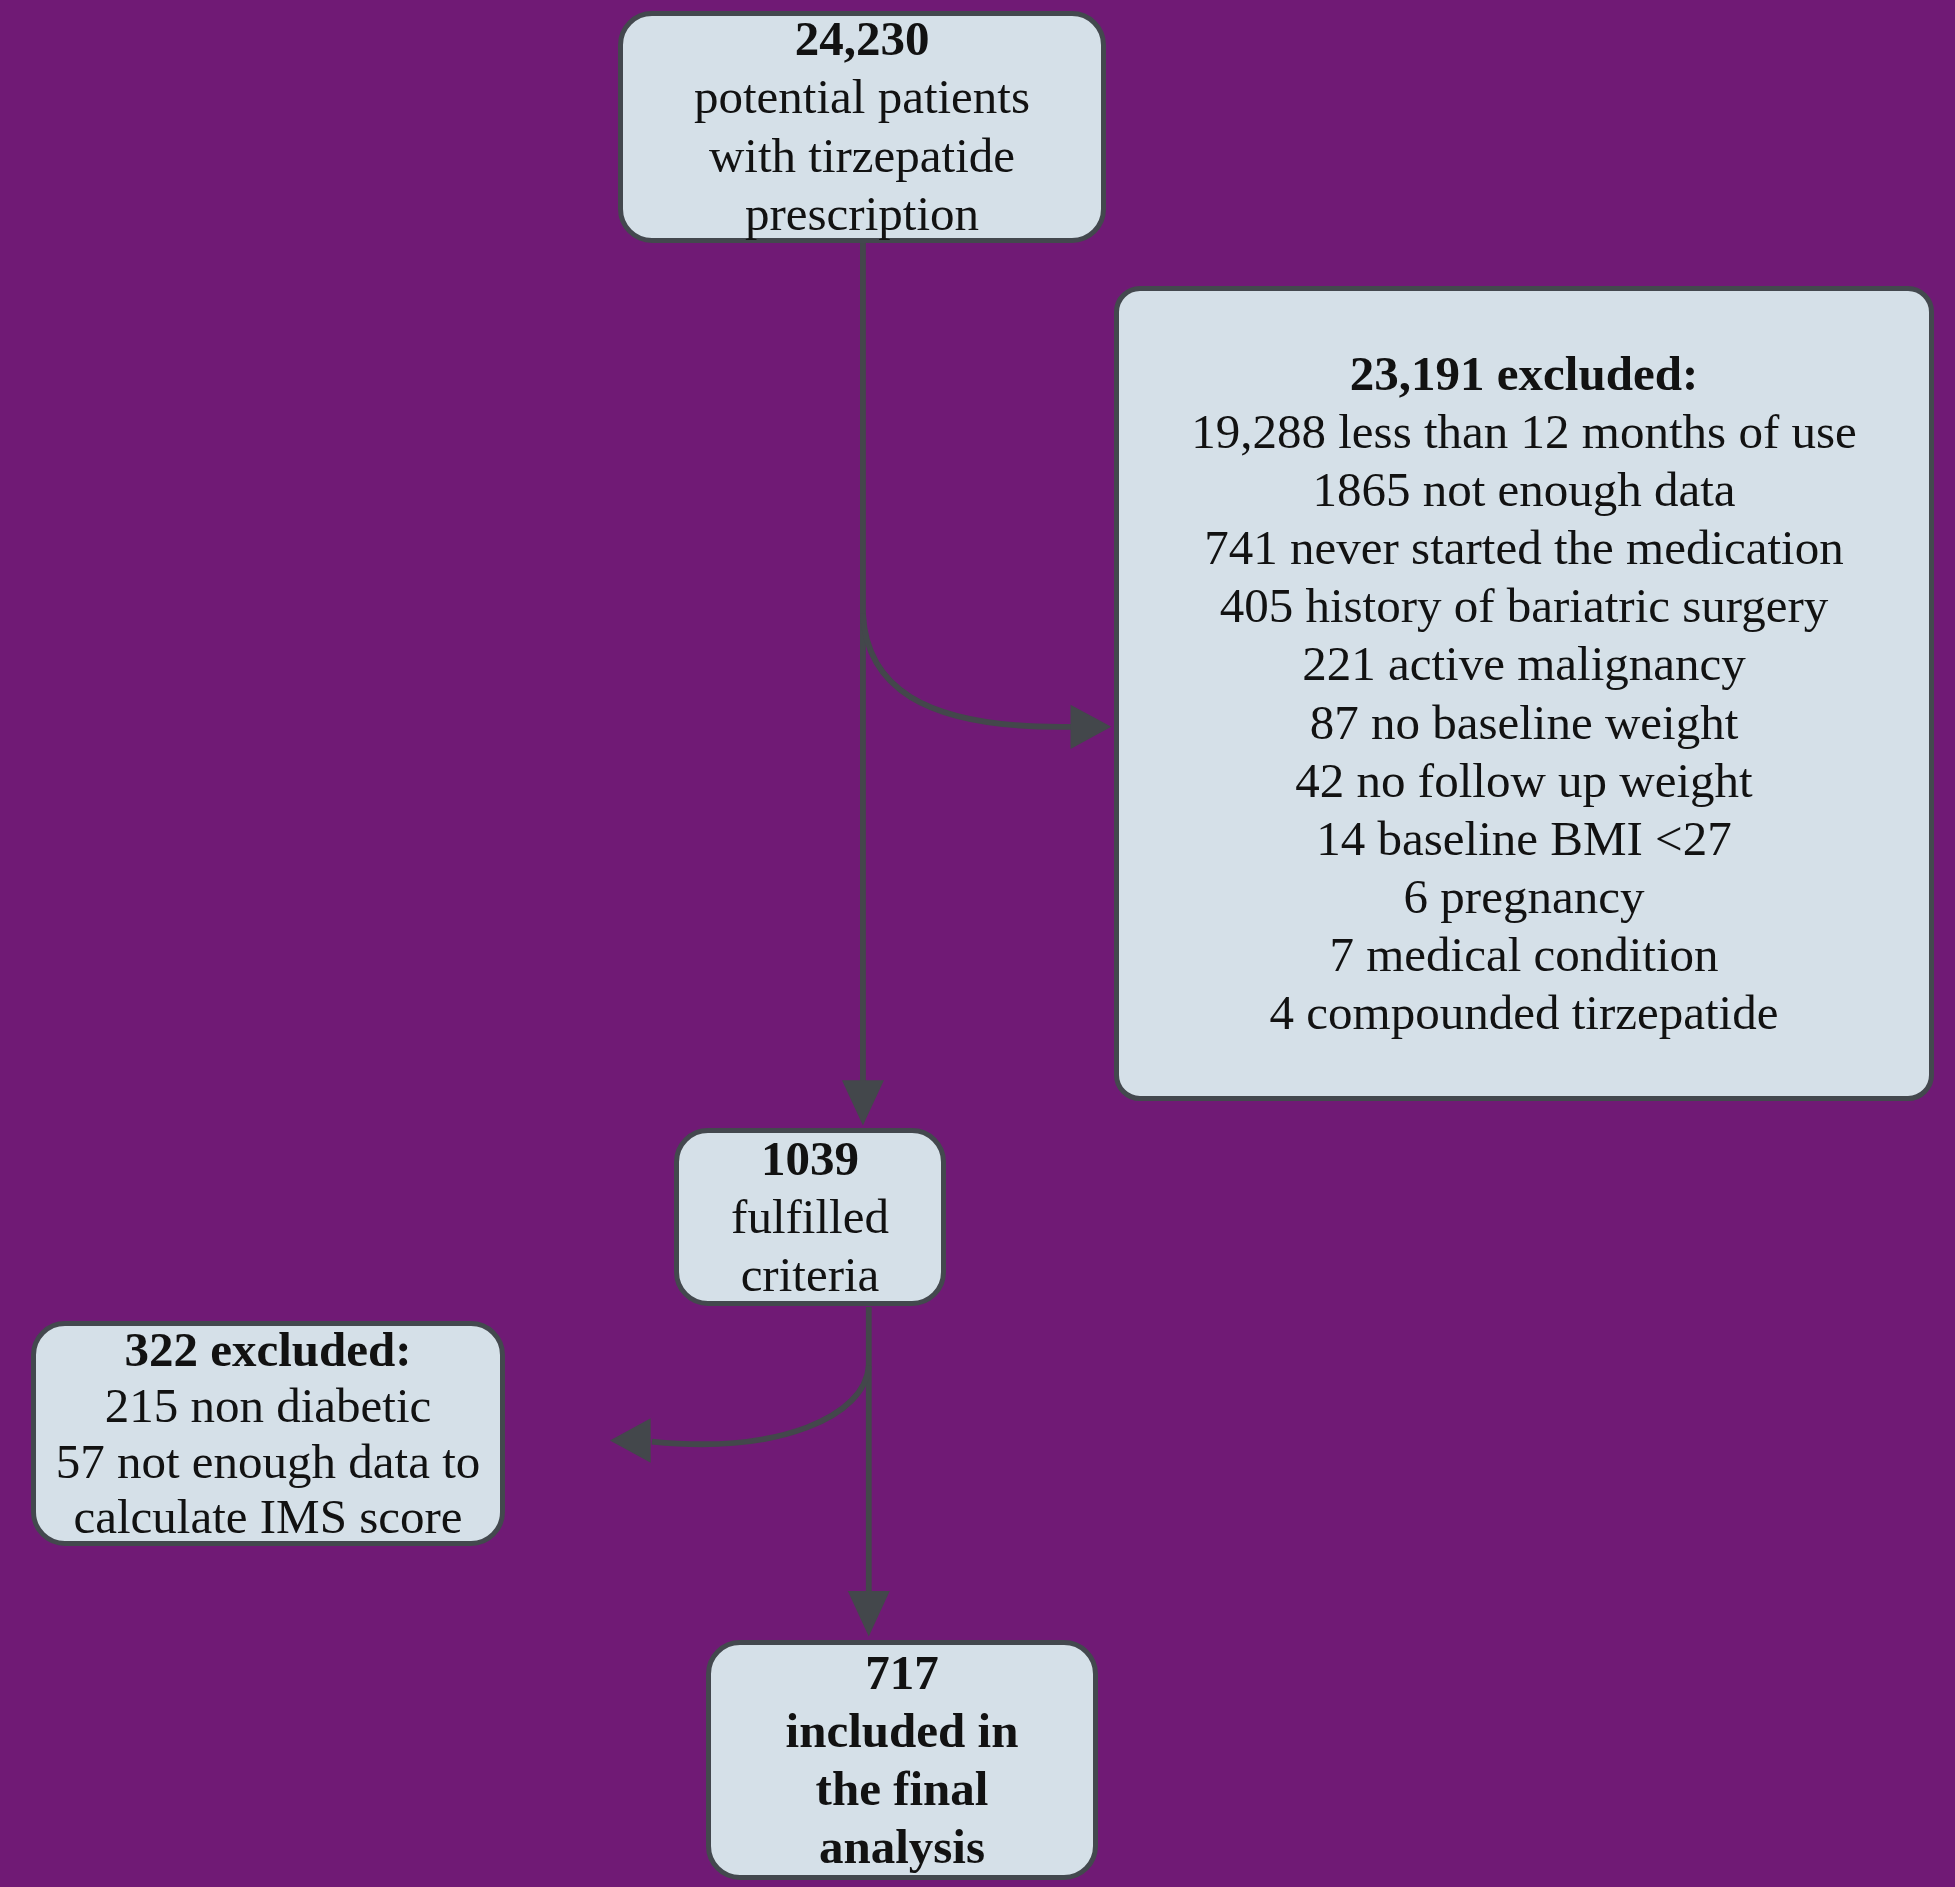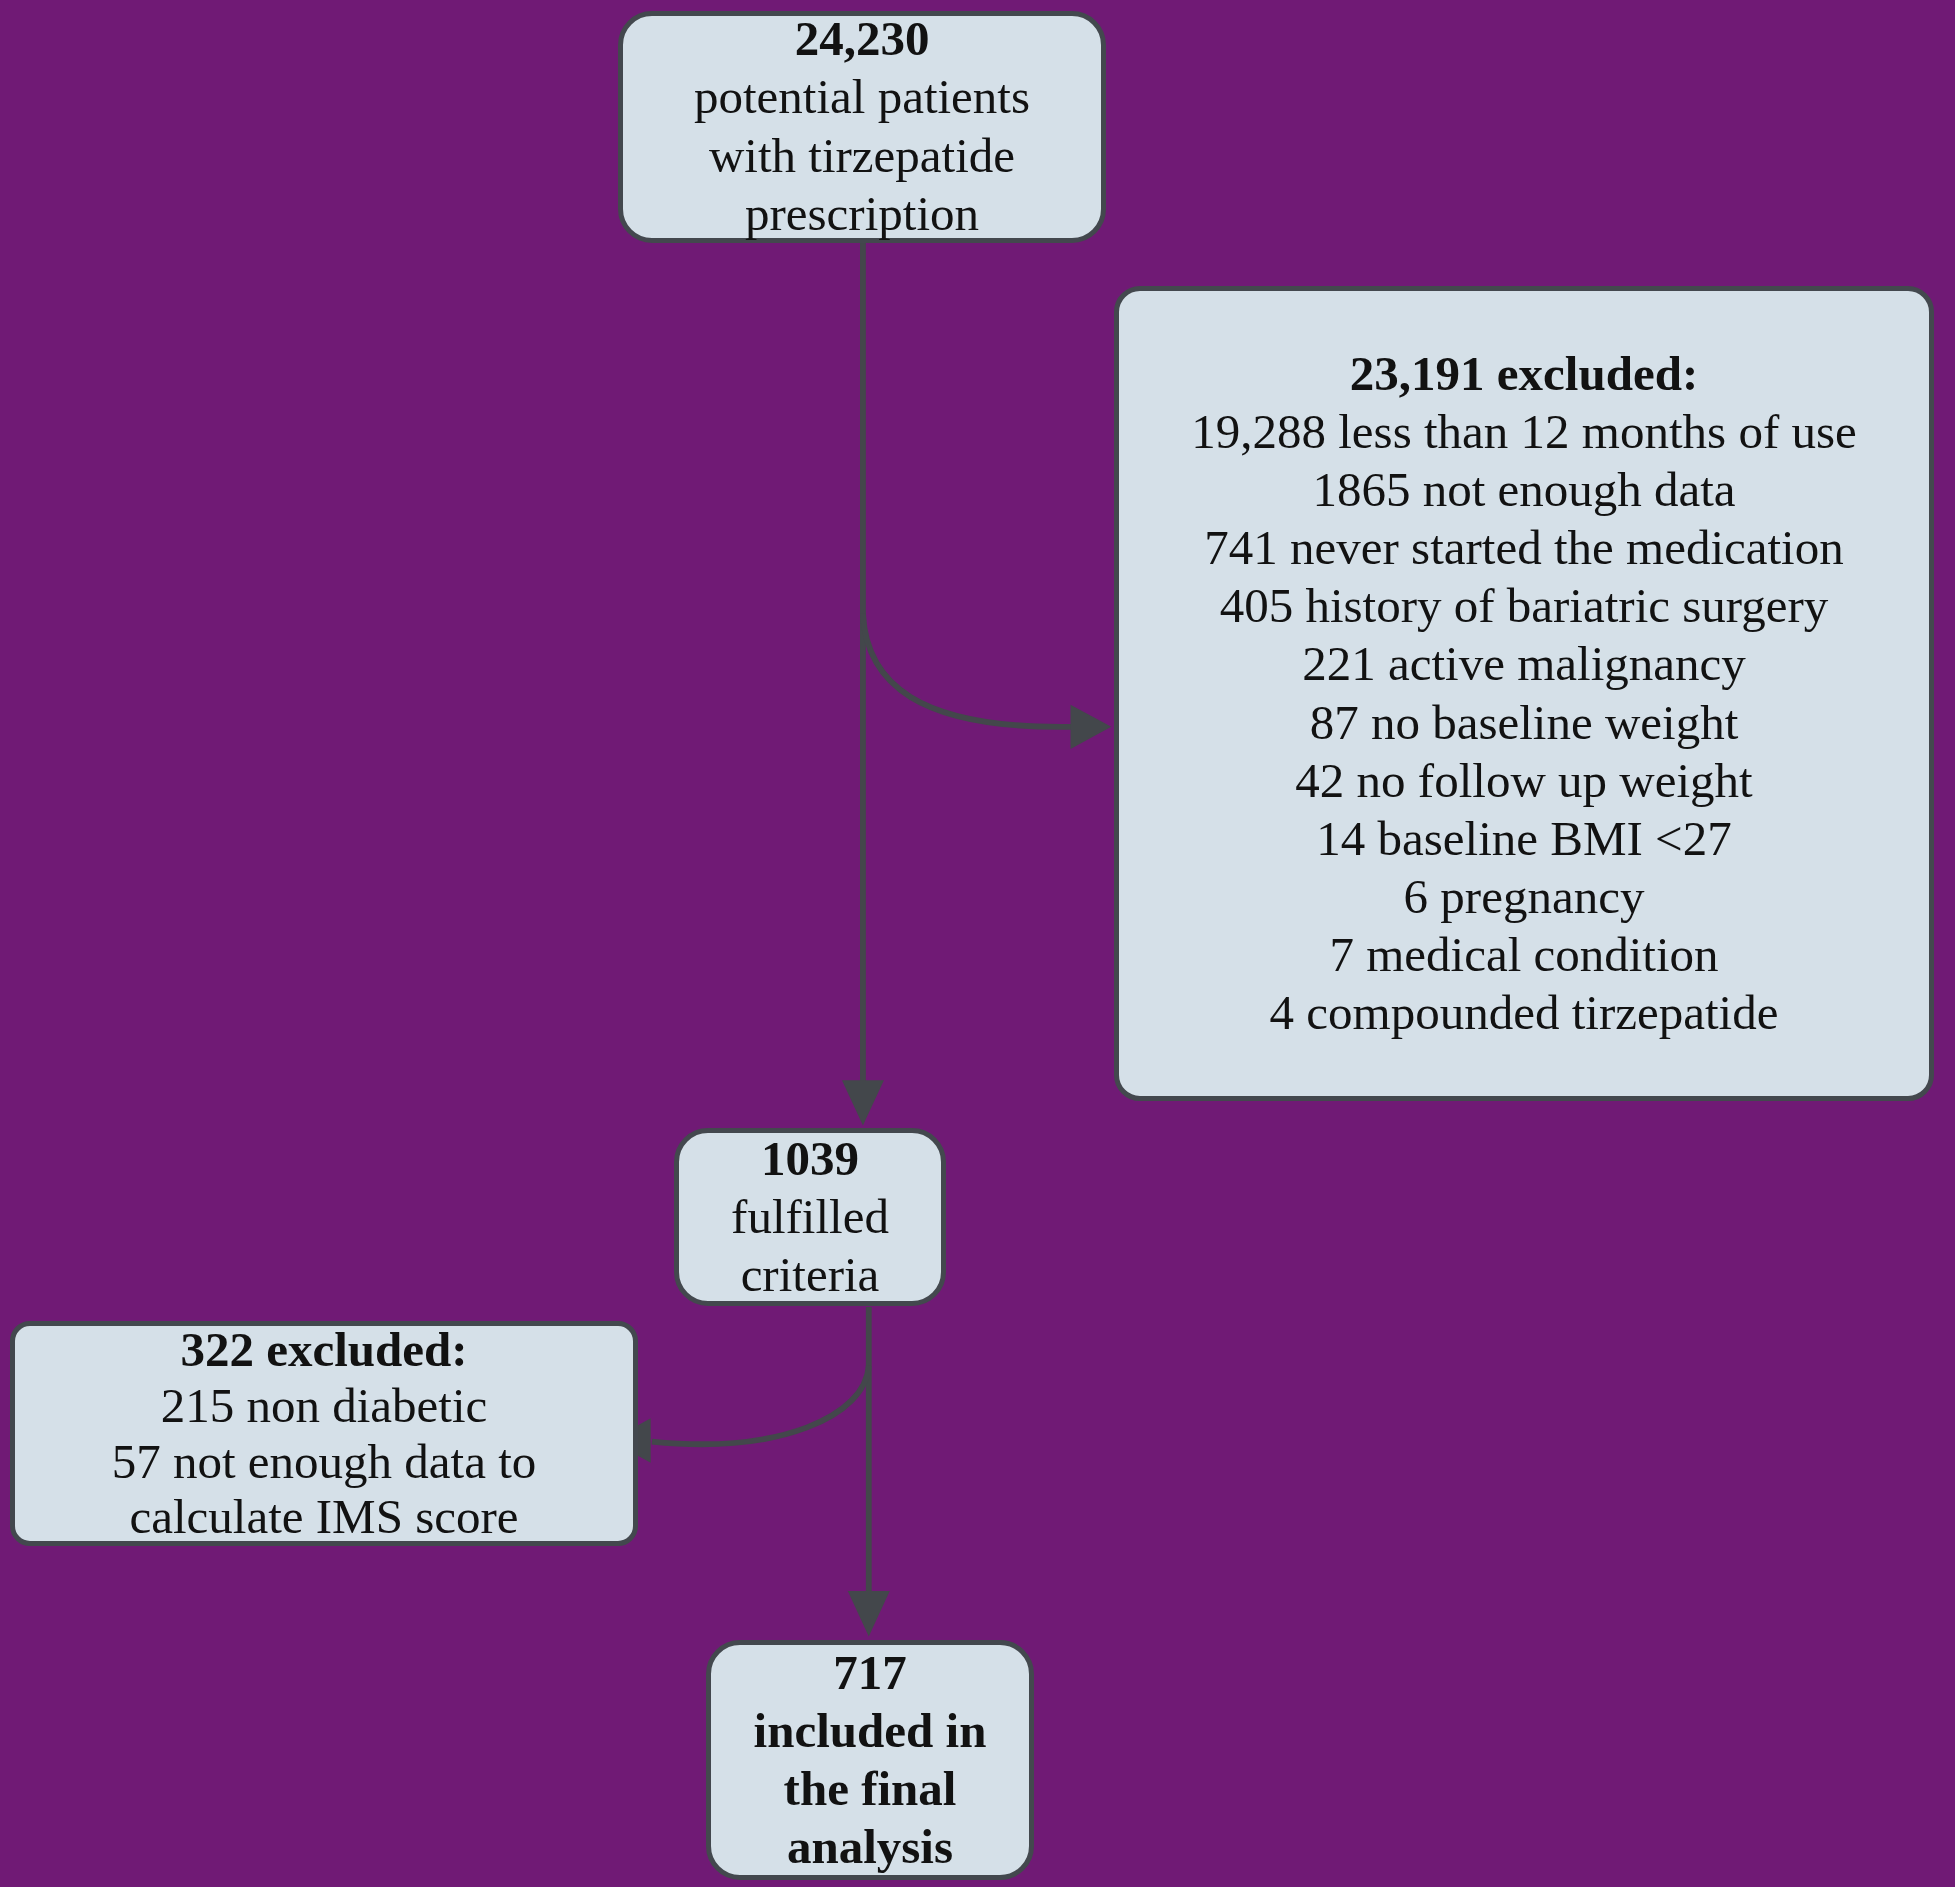--- a/index.html
+++ b/index.html
@@ -30,22 +30,22 @@
     font-size: 49px;
     line-height: 1.185;
     padding: 5.8px 16.3px;
   }
   .node .count { font-weight: bold; display: block; }
   .node .hline { font-weight: bold; display: block; }
   .node .line { display: block; }
   #node-potential       { left: 618px; top: 10.5px;   width: 488px;  height: 232px; }
   #node-excluded-main   { left: 1114px; top: 286px;  width: 820px; height: 815px; border-radius: 26px; }
   #node-criteria        { left: 674px; top: 1128px; width: 272px;  height: 178px; }
-  #node-excluded-ims    { left: 10px;   top: 1321px; width: 628px;  height: 225px; line-height: 1.14; border-radius: 20px; }
-  #node-final           { left: 706px; top: 1640px; width: 328px;  height: 240px; font-weight: bold; }
+  #node-excluded-ims    { left: 31px;   top: 1321px; width: 474px;  height: 225px; line-height: 1.14; }
+  #node-final           { left: 706px; top: 1640px; width: 392px;  height: 240px; font-weight: bold; }
   #arrow-layer {
     position: absolute;
     left: 0; top: 0;
     width: 1955px;
     height: 1888px;
     pointer-events: none;
   }
 </style>
 </head>
 <body>

